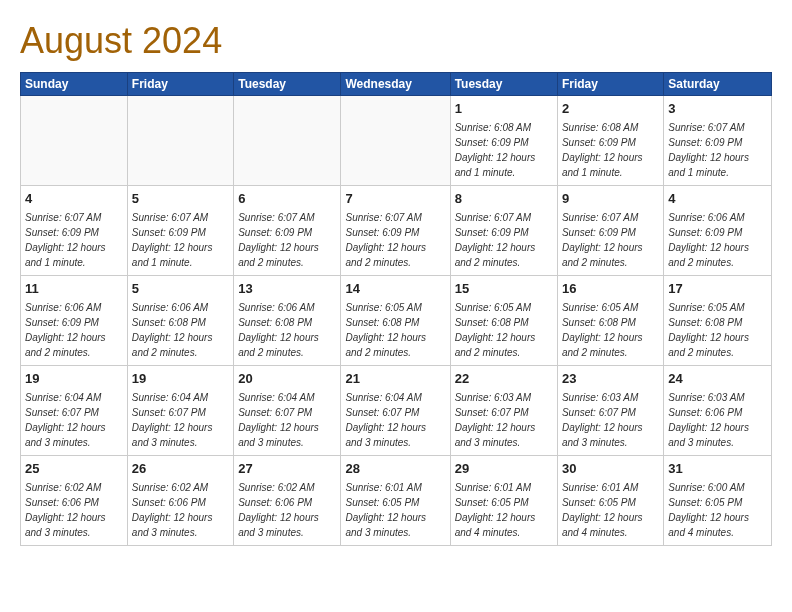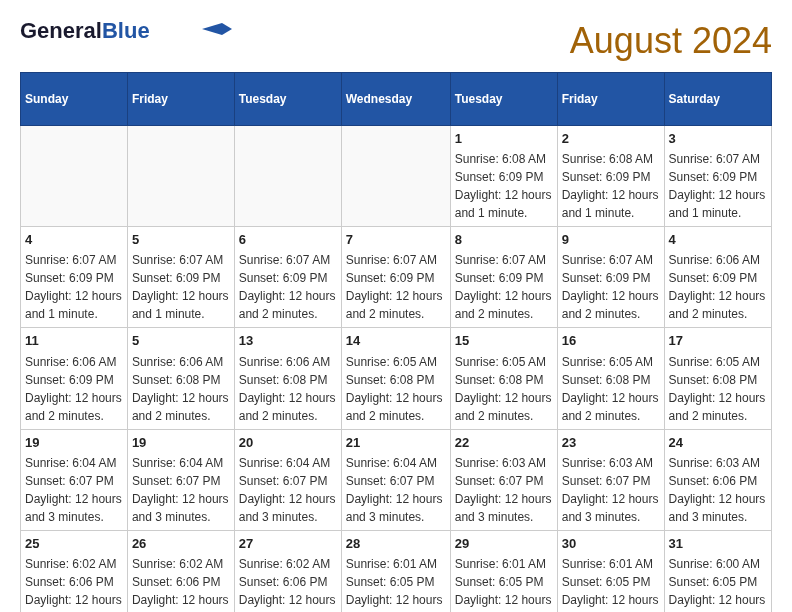--- a/index.html
+++ b/index.html
@@ -45,21 +45,21 @@
       color: #333;
     }
     table {
       width: 100%;
       border-collapse: collapse;
       font-size: 11px;
     }
     thead tr th {
       background: #2255a4;
       color: #fff;
-      padding: 19px 4px;
+      padding: 4px 4px;
       text-align: left;
       font-size: 12px;
       font-weight: bold;
       border: 1px solid #1a4080;
     }
     tbody tr td {
       border: 1px solid #ccc;
       vertical-align: top;
       padding: 4px;
       height: 90px;
@@ -69,39 +69,30 @@
     }
     tbody tr td.empty {
       background: #f9f9f9;
     }
     .day-num {
       font-size: 13px;
       font-weight: bold;
       margin-bottom: 2px;
     }
     .day-info {
-      font-size: 12px;
+      font-size: 10px;
       color: #333;
       line-height: 1.5;
+      font-style: italic;
     }
   </style>
 </head>
 <body>
 
 <div class="header">
-  <div class="logo">
-    <div style="display:flex;align-items:center;">
-      <span class="logo-text">
-        <span>General</span><span class="blue">Blue</span>
-      </span>
-      <svg class="logo-arrow" viewBox="0 0 30 12">
-        <polygon points="0,6 20,0 30,6 20,12" fill="#2255a4"></polygon>
-      </svg>
-    </div>
-  </div>
   <div class="title-block">
     <div class="title-month">August 2024</div>
   </div>
 </div>
 
 <table>
   <thead>
     <tr>
     <th>Sunday</th>
         <th>Friday</th>

